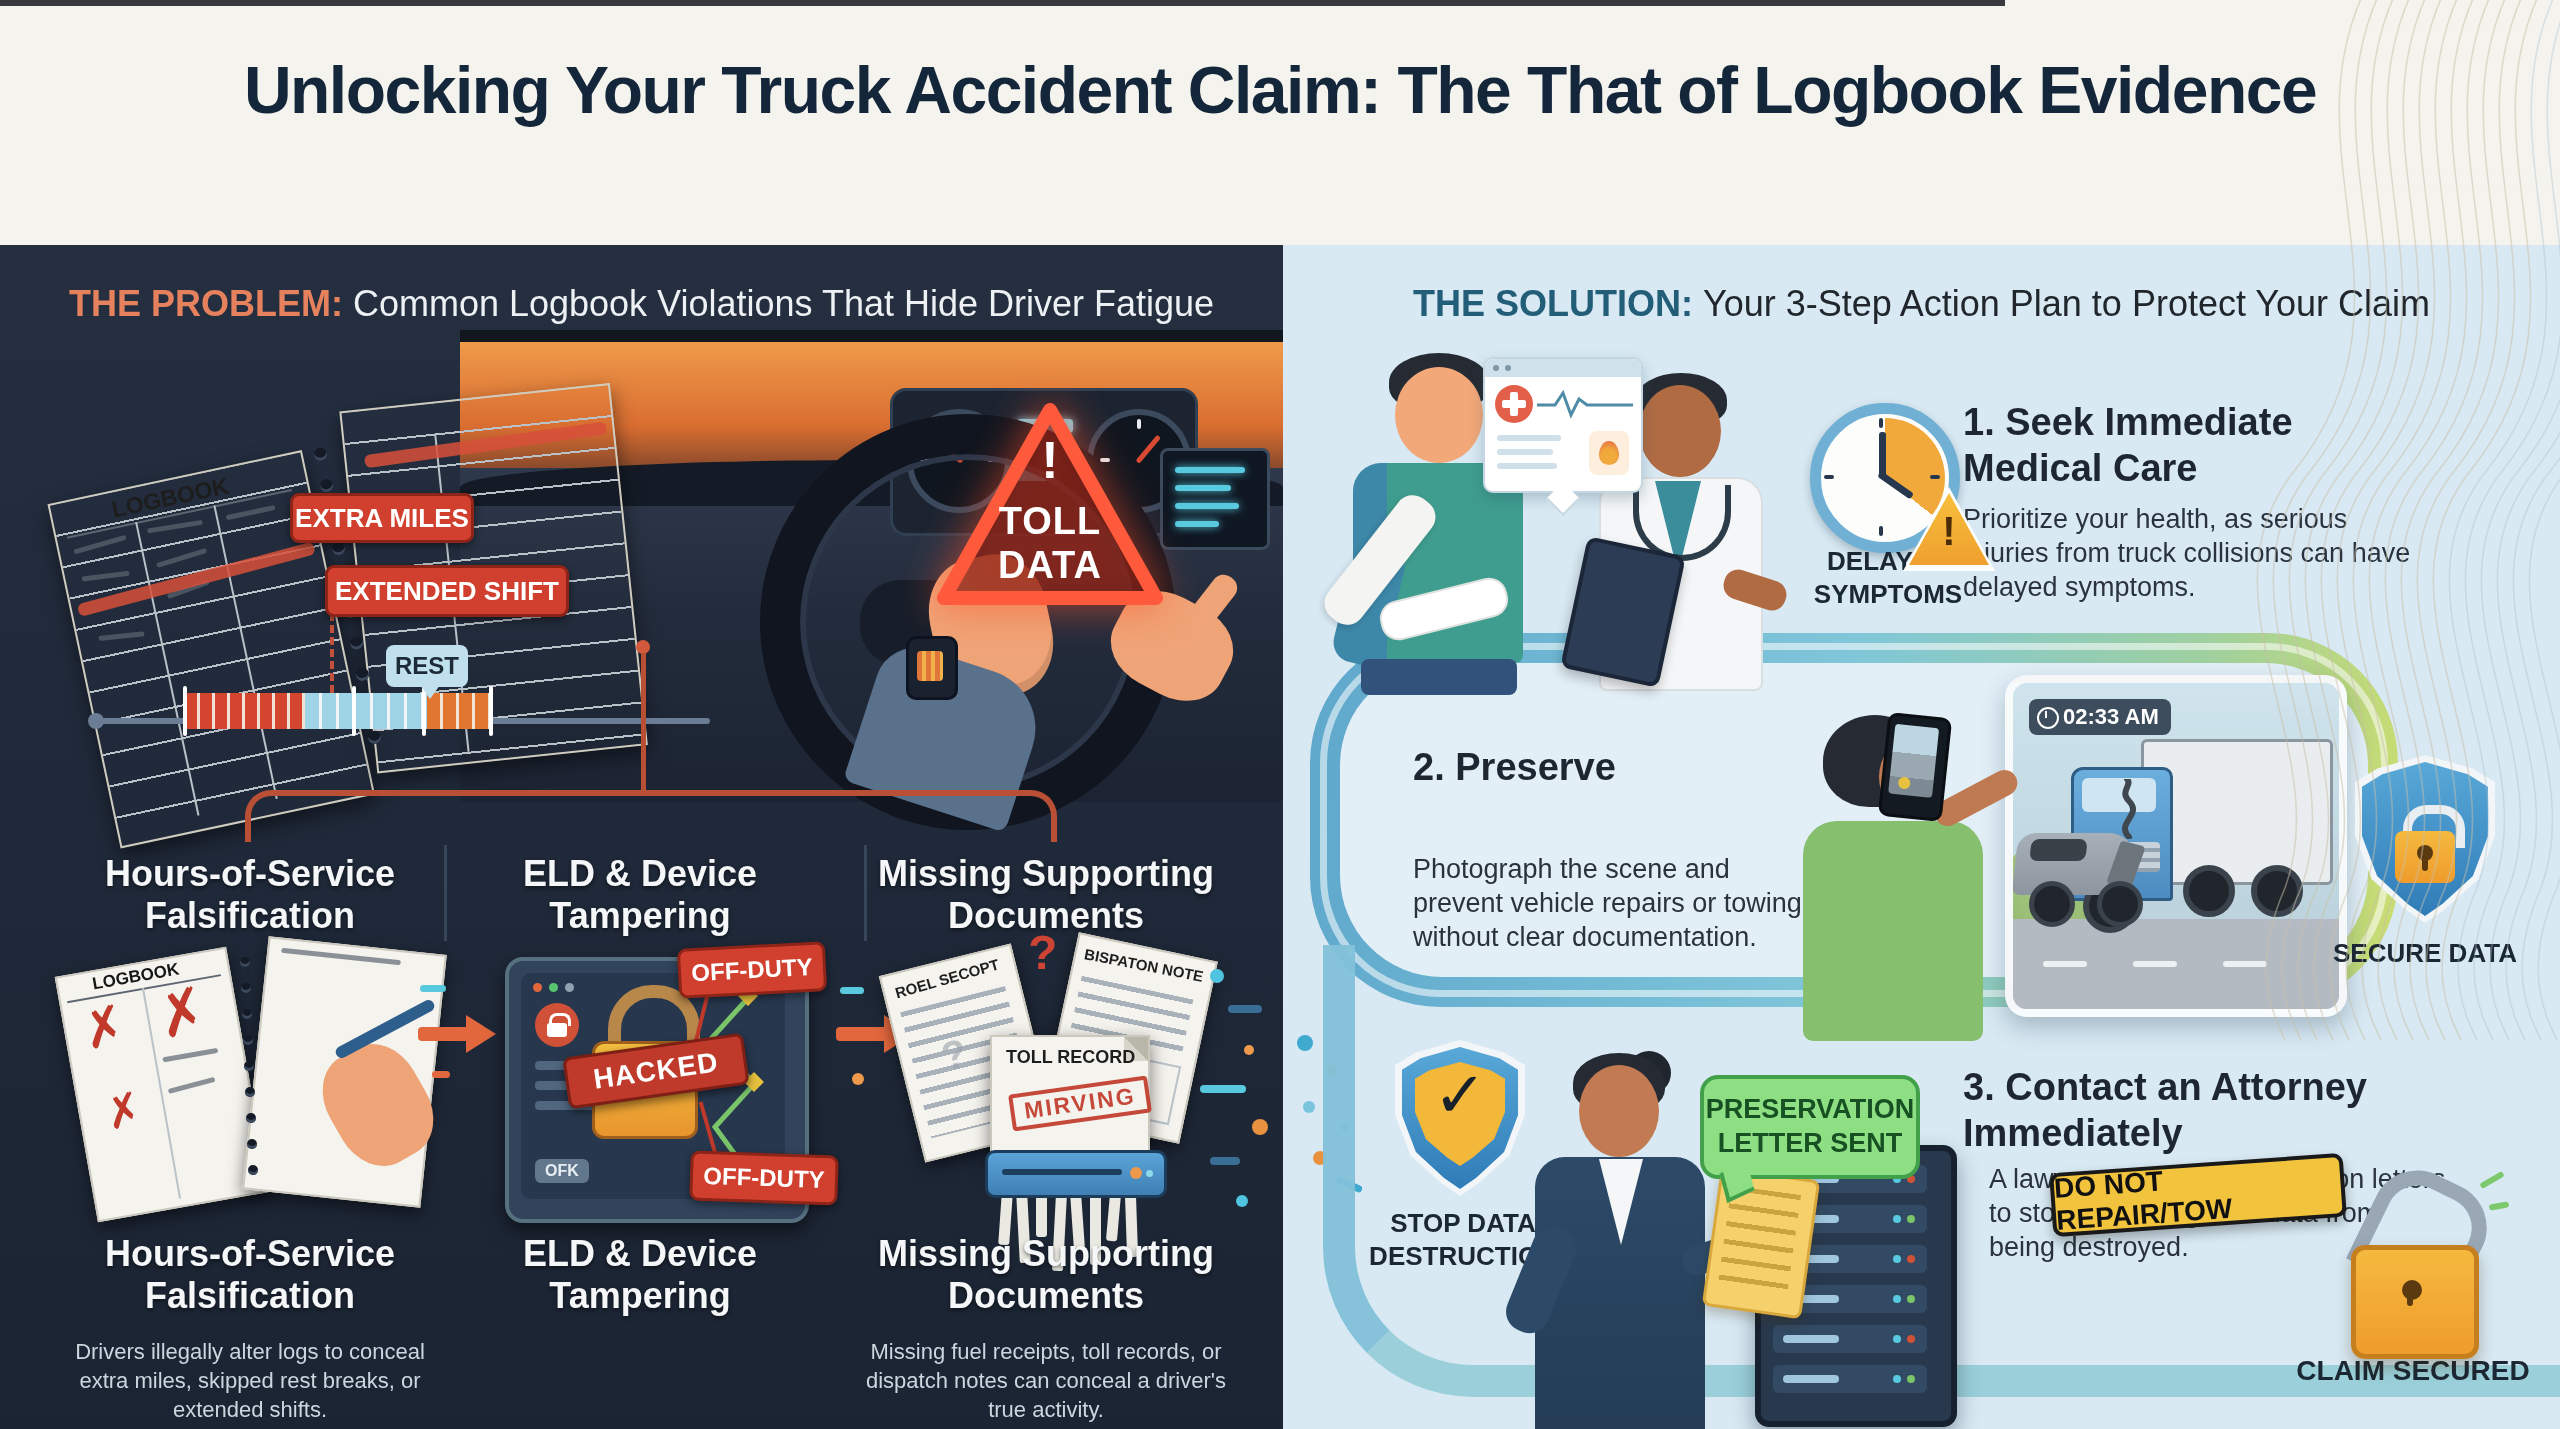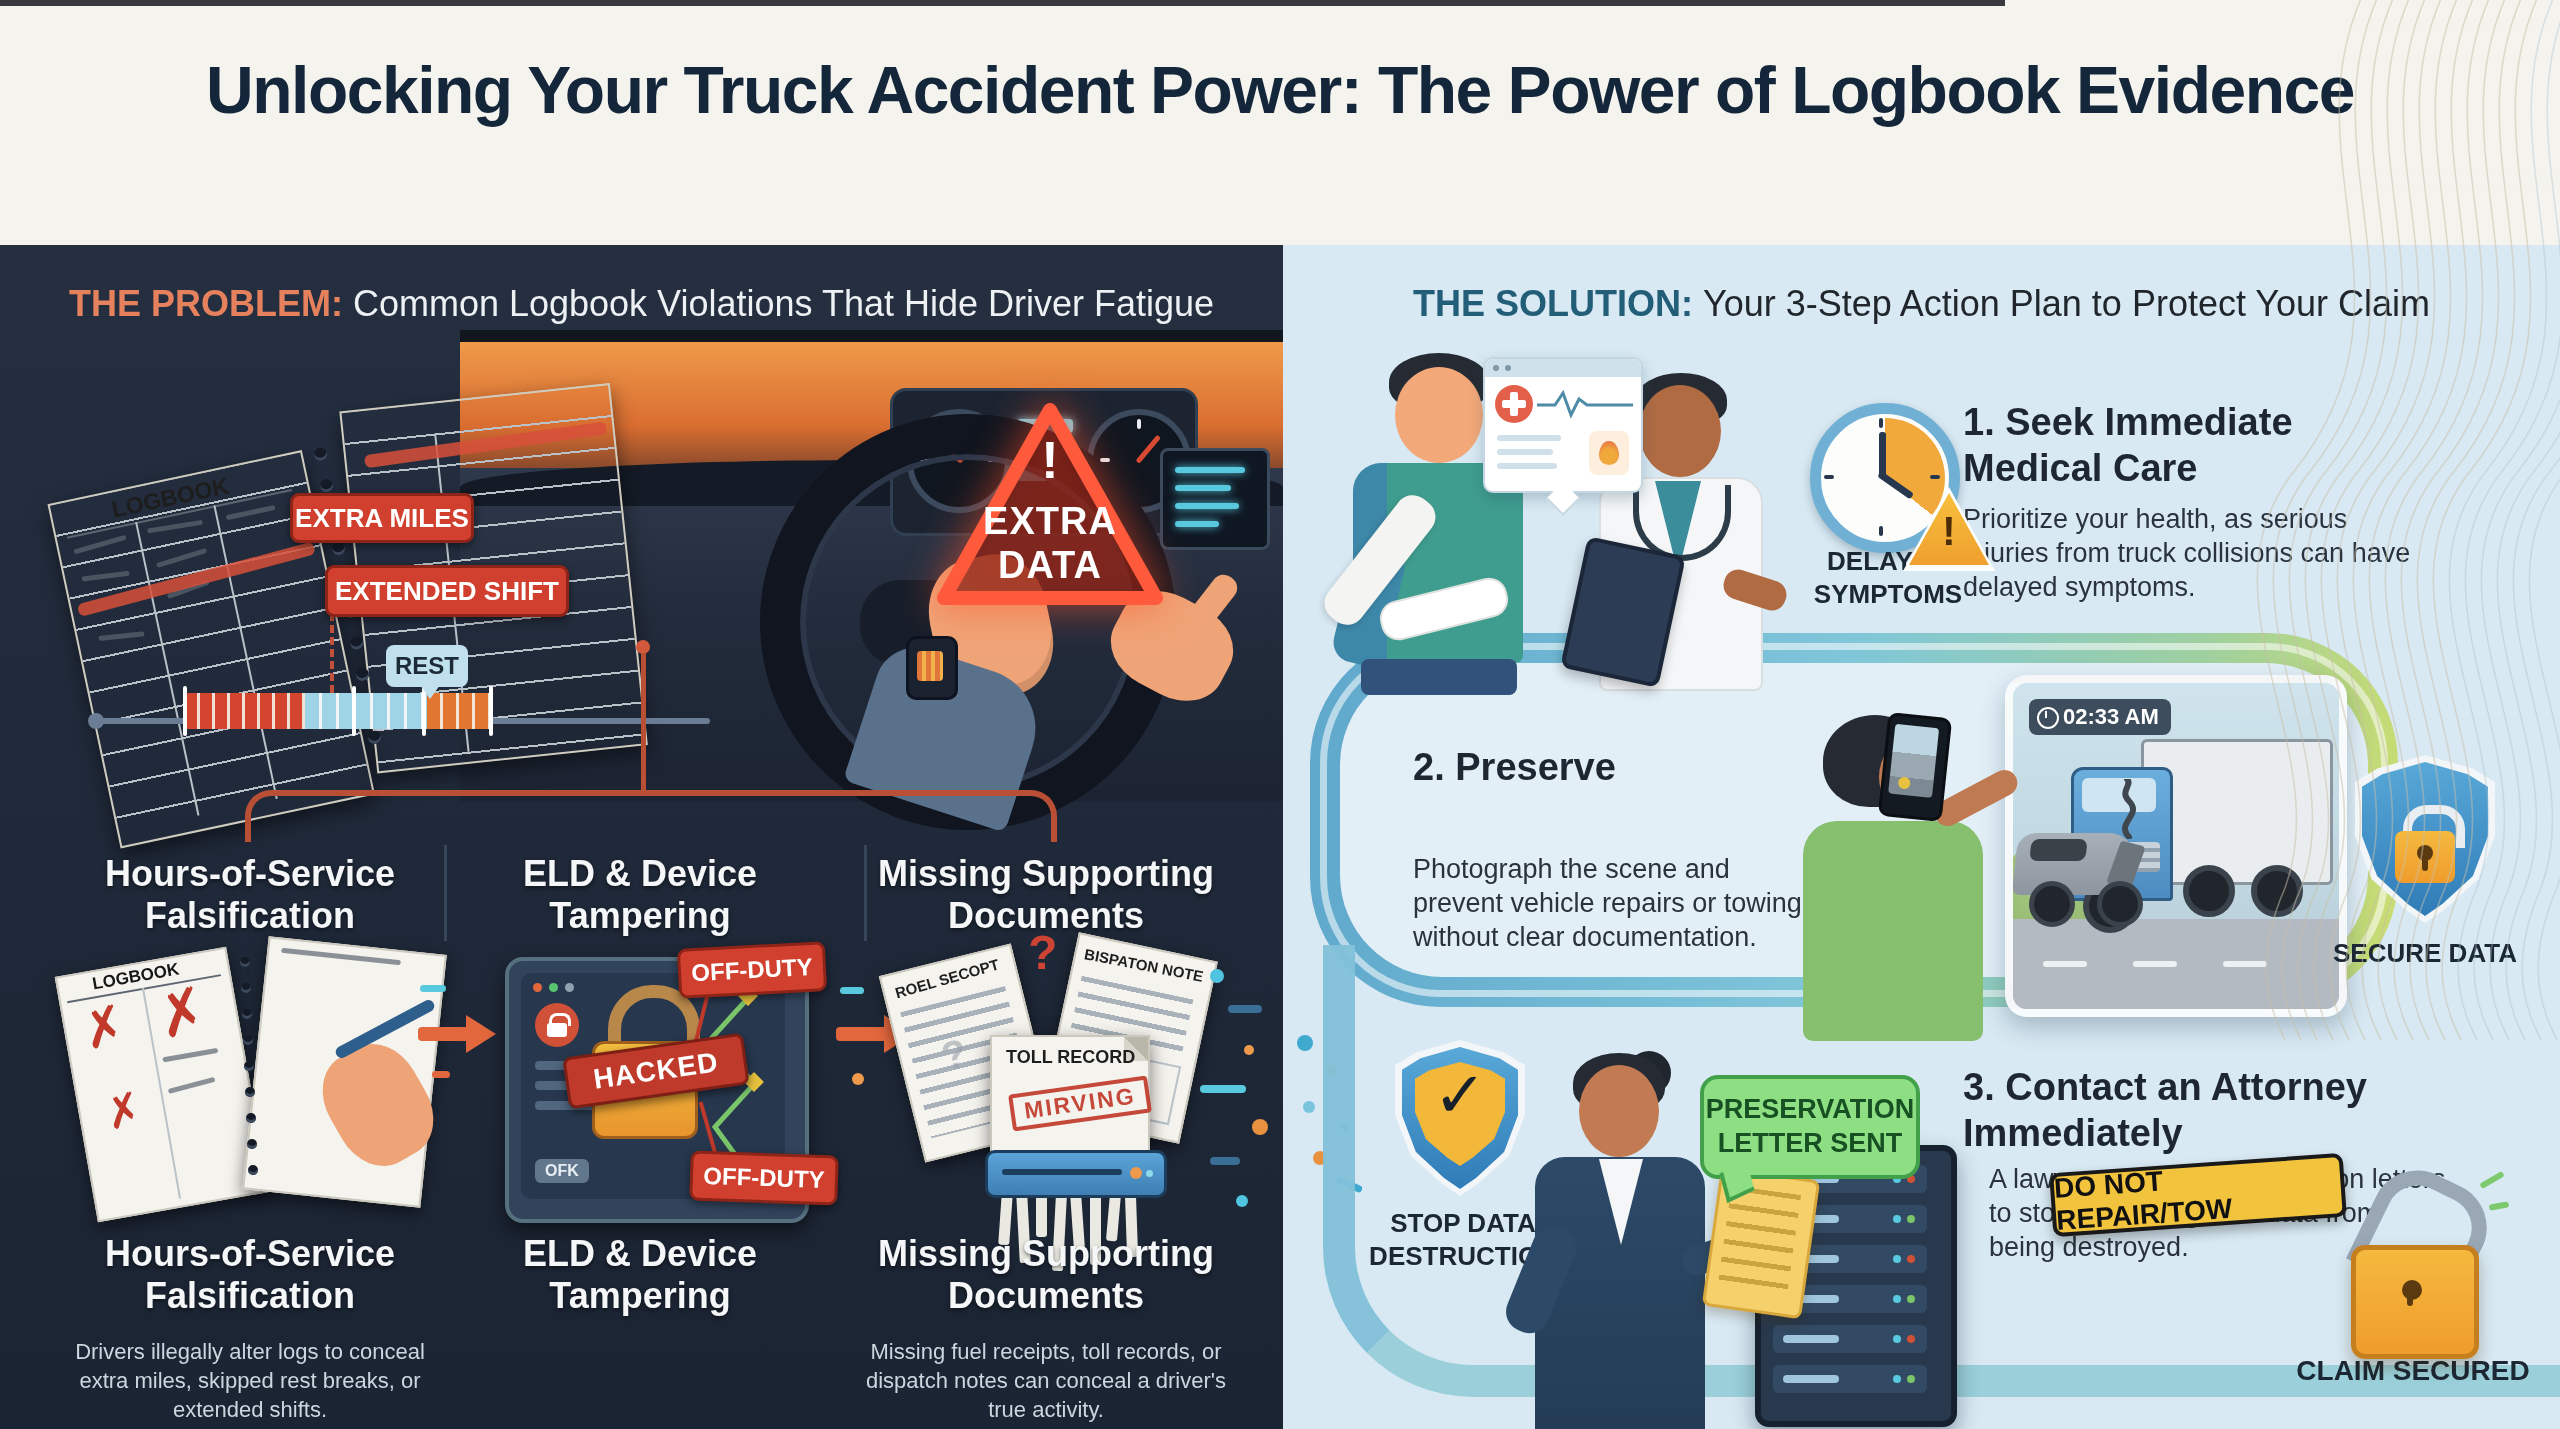--- a/index.html
+++ b/index.html
@@ -183,21 +183,21 @@
     <g stroke="#a9c2ce" opacity="0.4">
       <use href="#wv" x="192"></use>
         <use href="#wv" x="208"></use>
         <use href="#wv" x="224"></use>
         <use href="#wv" x="240"></use>
       <use href="#wv" x="256"></use>
         <use href="#wv" x="272"></use>
     </g>
   </svg>
 
-  <div class="abs" id="main-title">Unlocking Your Truck Accident Power: The Power of Logbook Evidence</div>
+  <div class="abs" id="main-title">Unlocking Your Truck Accident Claim: The That of Logbook Evidence</div>
 
   <div class="abs" id="left-panel">
 
     <div class="abs sec-head ctr" id="problem-head">
       <span class="lbl">THE PROBLEM:</span>
       <span class="txt">Common Logbook Violations That Hide Driver Fatigue</span>
     </div>
 
     <div class="abs" id="hero-scene">
       <div class="abs" id="windshield"></div>
@@ -233,21 +233,21 @@
         <div class="scr-line" style="top:70px;width:44px;"></div>
       </div>
       <div class="abs hand" style="left:652px;top:268px;width:120px;height:96px;transform:rotate(28deg);"></div>
       <div class="abs hand" style="left:736px;top:240px;width:26px;height:74px;transform:rotate(38deg);border-radius:12px;"></div>
 
       <div class="abs" id="false-tri">
         <svg width="236" height="216" viewBox="0 0 236 216">
           <path d="M118 14 L224 202 L12 202 Z" fill="rgba(110,22,16,.6)" stroke="#ff5a3c" stroke-width="14" stroke-linejoin="round"></path>
         </svg>
         <div class="abs" id="false-ex">!</div>
-        <div class="abs" id="false-l1">EXTRA</div>
+        <div class="abs" id="false-l1">TOLL</div>
         <div class="abs" id="false-l2">DATA</div>
       </div>
     </div>
 
     <div class="abs" id="hero-book">
       <div class="abs pg grid-rows" style="left:36px;top:66px;width:256px;height:348px;transform:rotate(-3deg);">
         <div class="abs b" style="left:60px;top:4px;font-size:23px;color:#1d1d1d;">LOGBOOK</div>
         <div class="abs" style="left:10px;top:34px;width:230px;height:2px;background:#5d6670;"></div>
         <div class="abs" style="left:80px;top:34px;width:2px;height:300px;background:#b9c2c9;"></div>
         <div class="abs" style="left:160px;top:34px;width:2px;height:300px;background:#b9c2c9;"></div>

